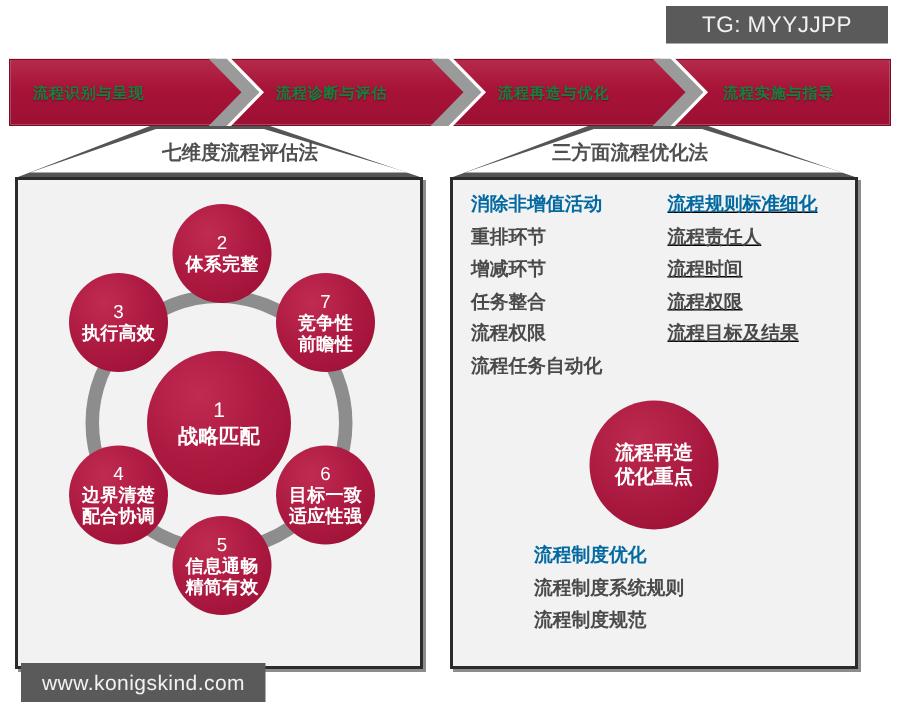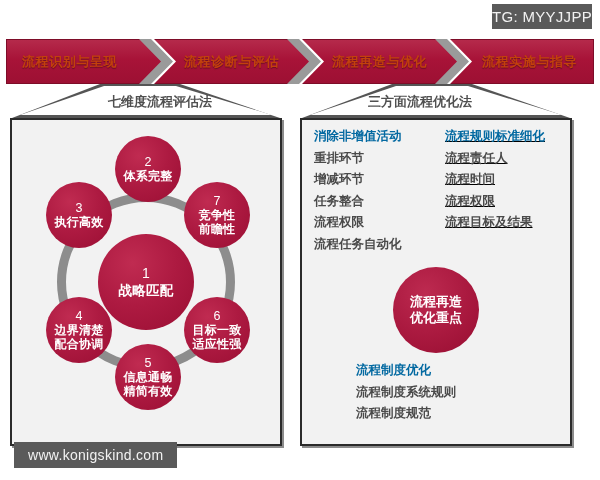--- a/index.html
+++ b/index.html
@@ -14,36 +14,36 @@
   
   .wm{
     position:absolute;
     background:#5a5a5a;
     color:#f2f2f2;
     font-size:15px;
     letter-spacing:.3px;
     display:flex;align-items:center;justify-content:center;
     z-index:60;
   }
-  #wm-tg{ right:8px; top:4px; padding:4px 0; }
+  #wm-tg{ right:8px; top:4px; padding:4px 24px; }
   #wm-site{ left:14px; bottom:12px; padding:5px 14px; font-size:14px;}
 
   
   #band{
     position:absolute;left:6px;top:39px;width:588px;height:45px;
     z-index:30;
   }
   .chev{
     position:absolute;top:0;height:45px;
     display:flex;align-items:center;
     box-sizing:border-box;
   }
   .chev .lbl{
-    color:#c2410c;
-    font-size:13px;
+    color:#15803d;
+    font-size:10px;
     font-weight:bold;
     letter-spacing:.6px;
     white-space:nowrap;
     text-shadow:0 1px 1px rgba(0,0,0,.35);
     z-index:3;
     position:relative;
   }
   
   .chev .body{
     position:absolute;left:0;top:0;bottom:0;right:0;

